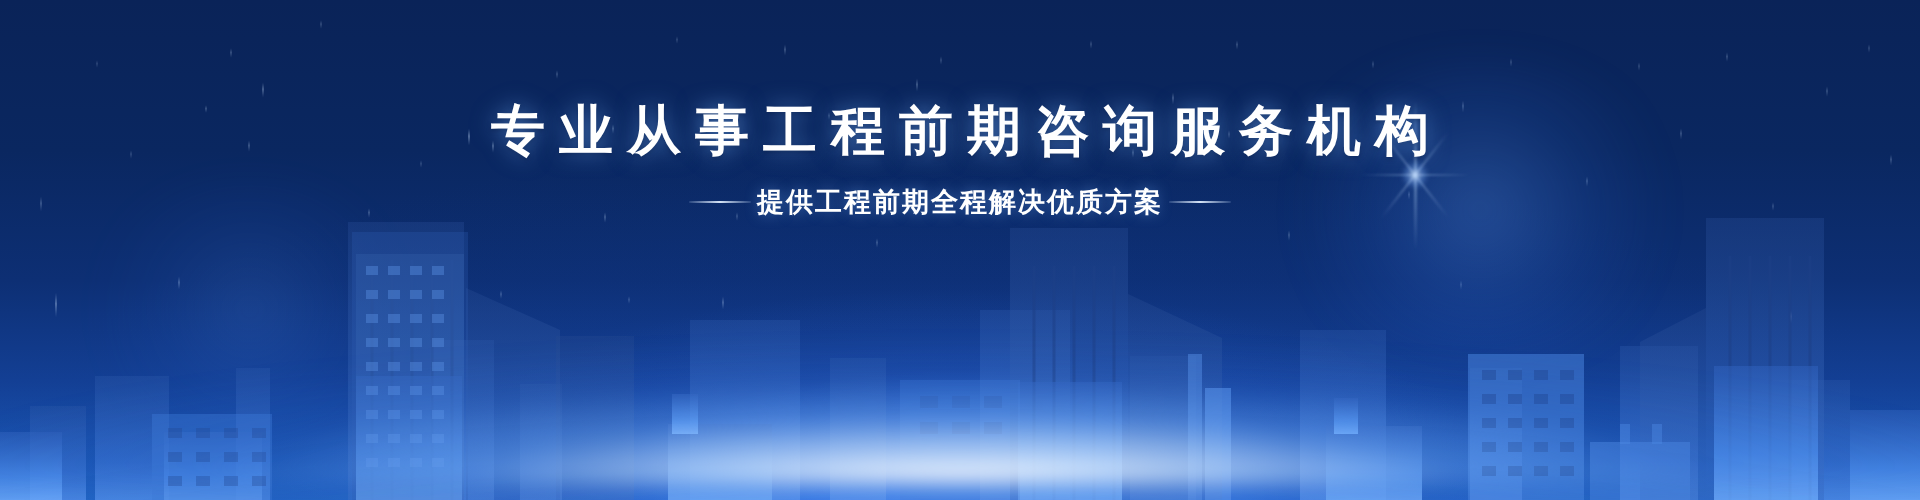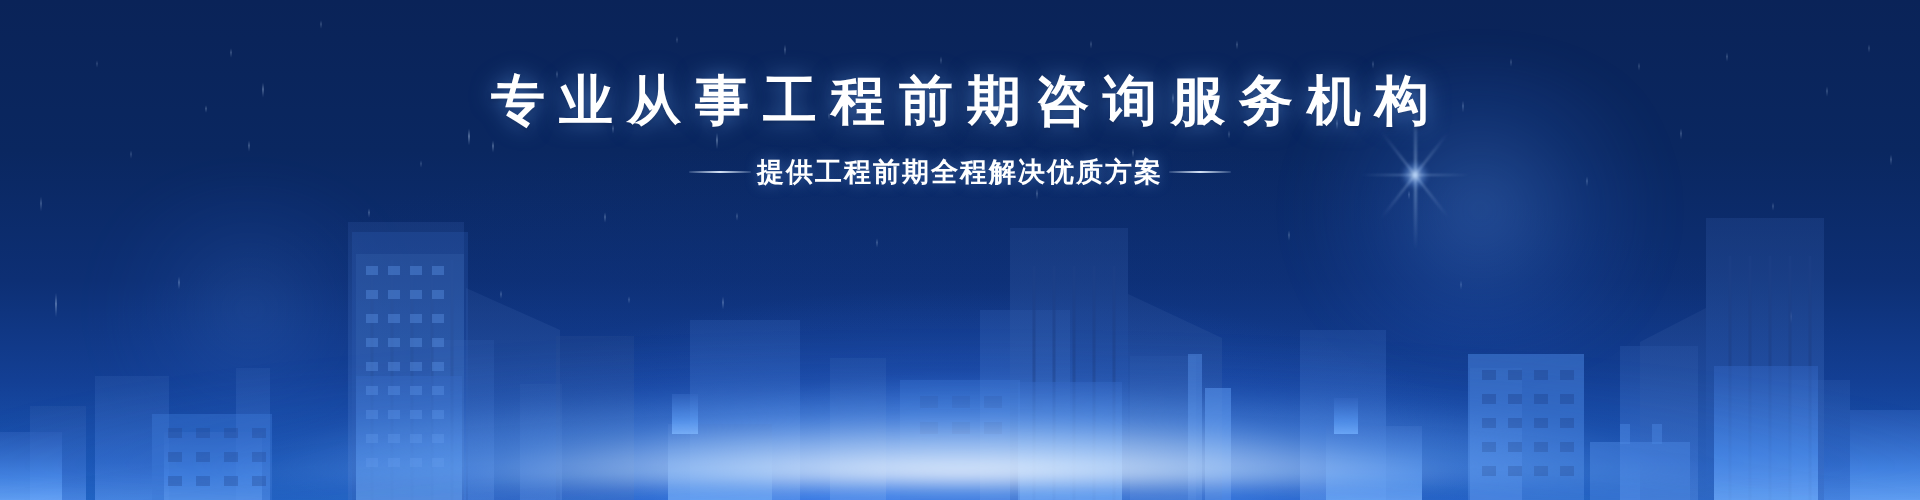--- a/index.html
+++ b/index.html
@@ -102,21 +102,21 @@
     border-radius:50%;
     background:radial-gradient(circle,rgba(90,150,245,.30) 0%,rgba(50,110,220,.12) 42%,rgba(20,60,150,0) 72%);
     filter:blur(18px);
   }
 
   
   .content{
     position:absolute;
     left:0;right:0;top:0;
     text-align:center;
-    padding-top:74px;
+    padding-top:104px;
   }
   .headline{
     margin:0;
     font-size:54px;
     line-height:1;
     font-weight:700;
     color:#ffffff;
     letter-spacing:14px;
     text-indent:14px;
     text-shadow:0 0 22px rgba(120,180,255,.55), 0 2px 4px rgba(0,20,60,.55);

